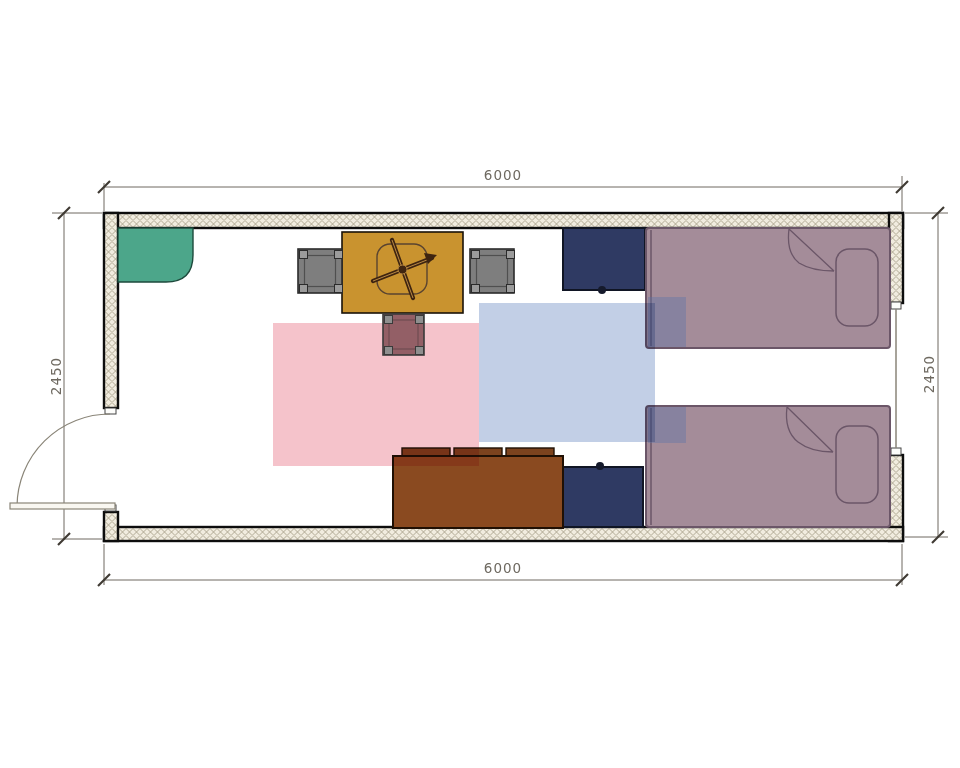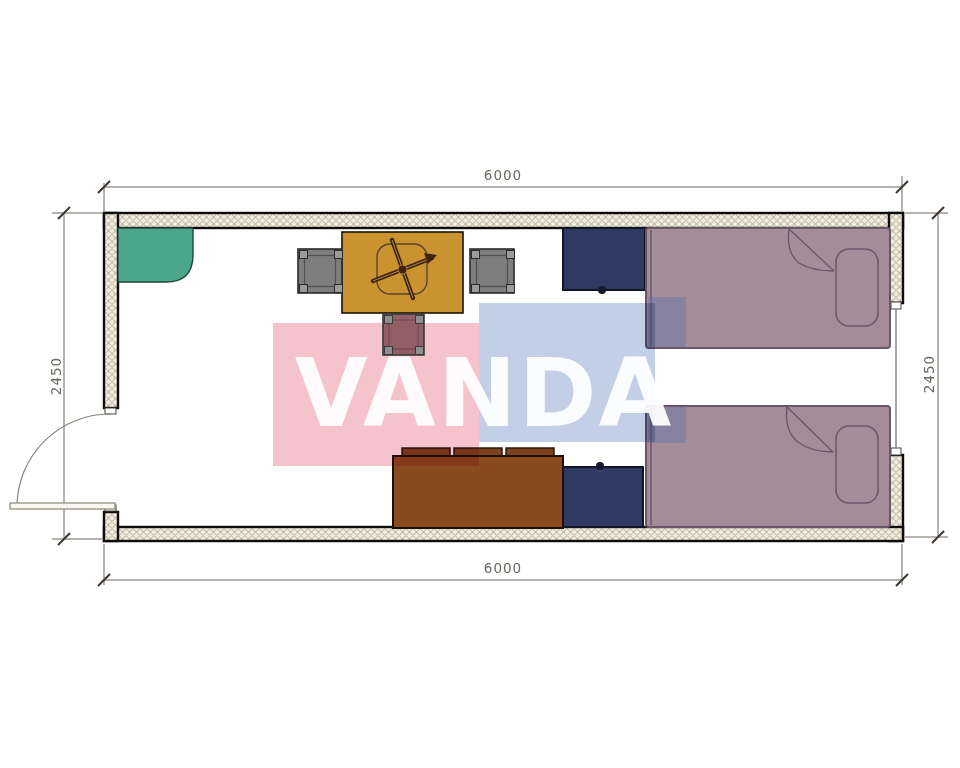--- a/index.html
+++ b/index.html
@@ -139,21 +139,20 @@
         <rect x="402" y="448" width="48" height="9"></rect>
         <rect x="454" y="448" width="48" height="9"></rect>
         <rect x="506" y="448" width="48" height="9"></rect>
       </g>
       <rect x="393" y="456" width="170" height="72" style="fill:var(--sofa_brown,#8a4a20)" stroke="#201004" stroke-width="2"></rect>
     </g>
   </svg>
 
   <div class="wm-rect wm-pink"></div>
   <div class="wm-rect wm-blue"></div>
-  <div class="wm-text">VANDA</div>
 
   <svg class="layer" viewBox="0 0 960 768" style="pointer-events:none">
     <g>
       <rect x="383" y="314" width="41" height="41" style="fill:var(--stool_mauve,#935f66)" stroke="#3a3a3a" stroke-width="1.6"></rect>
       <rect x="389" y="320" width="29" height="29" fill="none" stroke="#6f4b50" stroke-width="1.2"></rect>
       <g fill="#8f8f8f" stroke="#3a3a3a" stroke-width="1">
         <rect x="384.5" y="315.5" width="8" height="8"></rect>
           <rect x="415.5" y="315.5" width="8" height="8"></rect>
         <rect x="384.5" y="346.5" width="8" height="8"></rect>
           <rect x="415.5" y="346.5" width="8" height="8"></rect>

